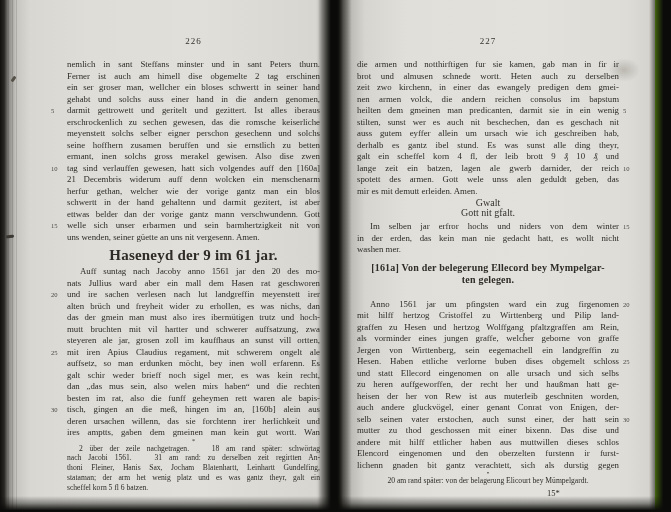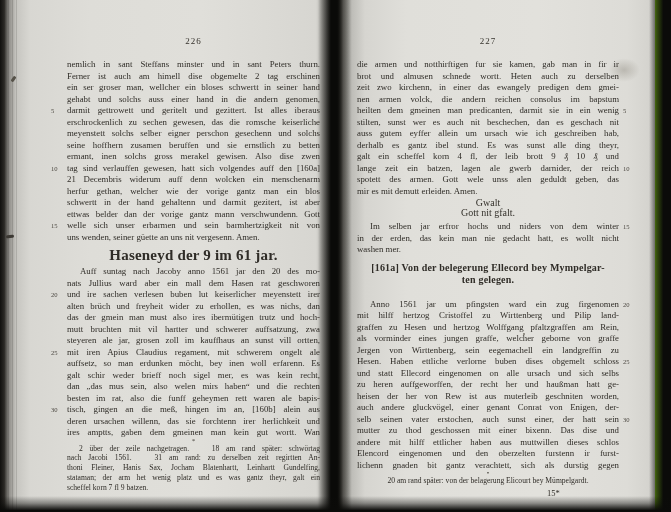--- a/index.html
+++ b/index.html
@@ -104,21 +104,21 @@
         <div class="line"><span class="lnum">15</span><span>welle sich unser erbarmen und sein barmhertzigkeit nit von</span></div>
         <div class="line l"><span class="lnum"></span><span>uns wenden, seiner güette an uns nit vergesenn. Amen.</span></div>
       </div>
 
     <div class="heading-l">Haseneyd der 9 im 61 jar.</div>
 
     <div>
 
     <div class="line i"><span class="lnum"></span><span>Auff suntag nach Jacoby anno 1561 jar den 20 des mo-</span></div>
         <div class="line"><span class="lnum"></span><span>nats Jullius ward aber ein mall dem Hasen rat geschworen</span></div>
-        <div class="line"><span class="lnum">20</span><span>und ire sachen verlesen buben lut keiserlicher meyenstett irer</span></div>
+        <div class="line"><span class="lnum">20</span><span>und ire sachen verlesen nach lut landgreffin meyenstett irer</span></div>
         <div class="line"><span class="lnum"></span><span>alten brüch und freyheit wider zu erhollen, es was nichs, dan</span></div>
         <div class="line"><span class="lnum"></span><span>das der gmein man must also ires ibermütigen trutz und hoch-</span></div>
         <div class="line"><span class="lnum"></span><span>mutt bruchten mit vil hartter und schwerer auffsatzung, zwa</span></div>
         <div class="line"><span class="lnum"></span><span>steyeren ale jar, grosen zoll im kauffhaus an sunst vill ortten,</span></div>
         <div class="line"><span class="lnum">25</span><span>mit iren Apius Claudius regament, mit schwerem ongelt ale</span></div>
         <div class="line"><span class="lnum"></span><span>auffsetz, so man erdunken möcht, bey inen woll erfarenn. Es</span></div>
         <div class="line"><span class="lnum"></span><span>galt schir weder brieff noch sigel mer, es was kein recht,</span></div>
         <div class="line"><span class="lnum"></span><span>dan „das mus sein, also welen mirs haben“ und die rechten</span></div>
         <div class="line"><span class="lnum"></span><span>besten im rat, also die funff geheymen rett waren ale bapis-</span></div>
         <div class="line"><span class="lnum">30</span><span>tisch, gingen an die meß, hingen im an, [160b] alein aus</span></div>
@@ -127,21 +127,21 @@
       </div>
 
     <div class="fsep">*</div>
 
     <div>
 
     <div class="fline i"><span>2 über der zeile nachgetragen.   18 am rand später: schwörtag</span></div>
         <div class="fline"><span>nach Jacobi 1561.   31 am rand: zu derselben zeit regirtten An-</span></div>
         <div class="fline"><span>thoni Fleiner, Hanis Sax, Jocham Blatenhartt, Leinhartt Gundelfing,</span></div>
         <div class="fline"><span>stataman; der arm het wenig platz und es was gantz theyr, galt ein</span></div>
-        <div class="fline l"><span>scheffel korn 7 fl 9 batzen.</span></div>
+        <div class="fline l"><span>scheffel korn 5 fl 6 batzen.</span></div>
       </div>
   </div>
 
   <div class="tb tb-right">
     <div class="pagenum">227</div>
 
     <div>
 
     <div class="line"><span class="lnum"></span><span>die armen und notthirftigen fur sie kamen, gab man in fir ir</span></div>
         <div class="line"><span class="lnum"></span><span>brot und almusen schnede wortt. Heten auch zu derselben</span></div>

